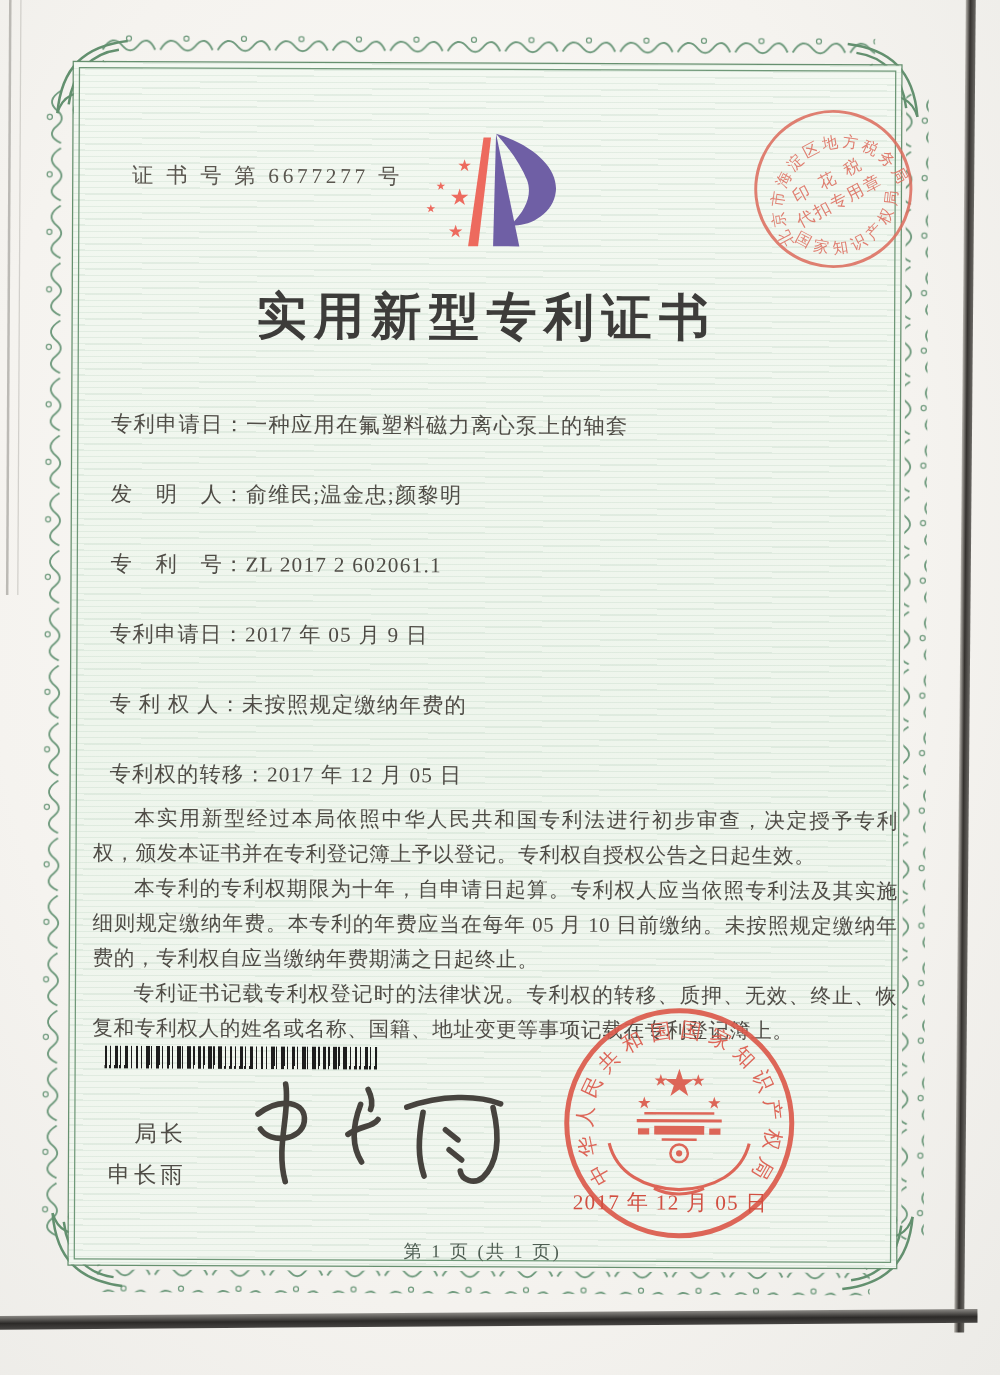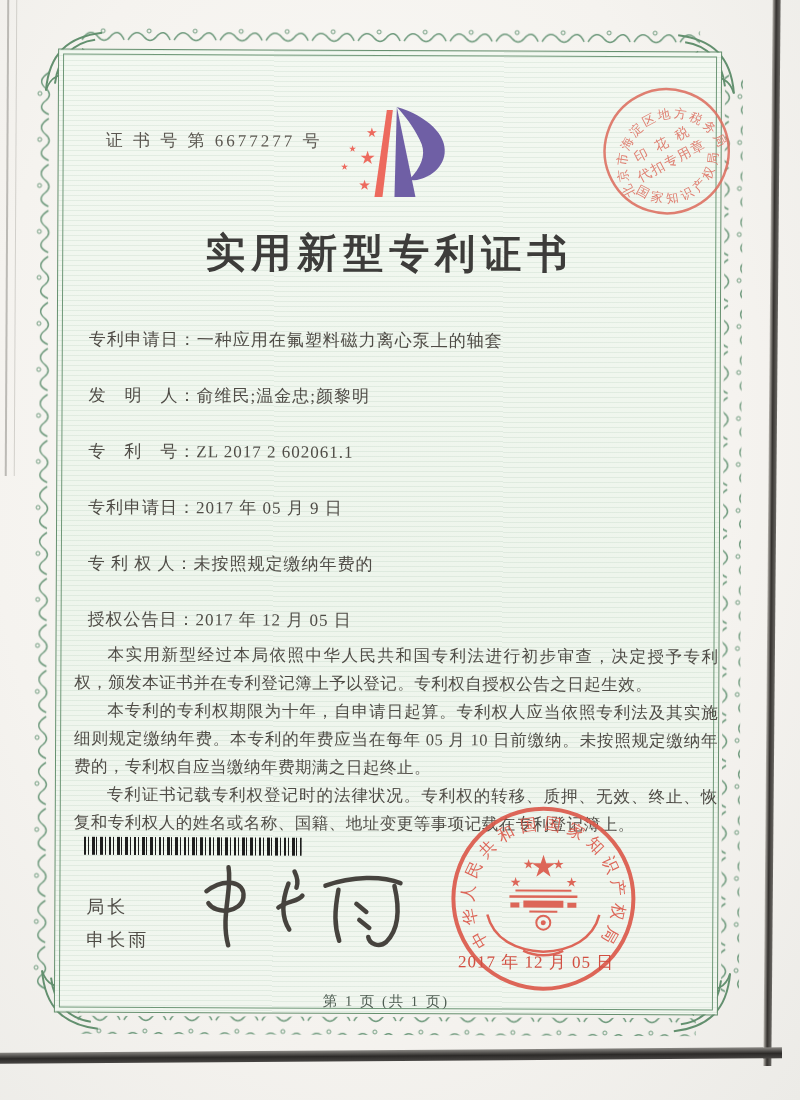--- a/index.html
+++ b/index.html
@@ -66,21 +66,21 @@
   .barcode{
     position:absolute;left:53px;top:812px;width:218px;height:18px;
     background:repeating-linear-gradient(90deg,
       #1d1d1d 0 2px, rgba(0,0,0,0) 2px 4px,
       #1d1d1d 4px 5px, rgba(0,0,0,0) 5px 8px,
       #1d1d1d 8px 11px, rgba(0,0,0,0) 11px 12px,
       #1d1d1d 12px 13px, rgba(0,0,0,0) 13px 16px,
       #1d1d1d 16px 19px, rgba(0,0,0,0) 19px 21px,
       #1d1d1d 21px 22px, rgba(0,0,0,0) 22px 25px);
   }
-  .signer{position:absolute;left:56px;top:866px;font-size:18px;color:#4f4c46;letter-spacing:3px;line-height:33px;}
+  .signer{position:absolute;left:56px;top:866px;font-size:18px;color:#4f4c46;letter-spacing:3px;line-height:33px;text-align:right;}
   .signature{position:absolute;left:160px;top:830px;width:225px;height:100px;}
   .seal{position:absolute;left:413px;top:772px;width:200px;height:200px;opacity:.92;}
   .seal-date{
     position:absolute;left:428px;top:924px;width:190px;
     font-size:17px;color:#d14f41;letter-spacing:1px;white-space:nowrap;
   }
   .stamp{position:absolute;left:547px;top:38px;width:172px;height:172px;opacity:.88;}
   .footer{
     position:absolute;left:0;top:966px;width:100%;text-align:center;
     font-size:14.5px;color:#4e5d52;letter-spacing:2px;
@@ -140,21 +140,21 @@
       </svg>
 
       <div class="title">实用新型专利证书</div>
 
       <div class="fields">
         <div class="field-row"><span>专利申请日：</span><span>一种应用在氟塑料磁力离心泵上的轴套</span></div>
         <div class="field-row"><span>发　明　人：</span><span>俞维民;温金忠;颜黎明</span></div>
         <div class="field-row"><span>专　利　号：</span><span>ZL 2017 2 602061.1</span></div>
         <div class="field-row"><span>专利申请日：</span><span>2017 年 05 月 9 日</span></div>
         <div class="field-row"><span>专 利 权 人：</span><span>未按照规定缴纳年费的</span></div>
-        <div class="field-row"><span>授权公告日：</span><span>2017 年 12 月 05 日</span></div>
+        <div class="field-row"><span>专利权的转移：</span><span>2017 年 12 月 05 日</span></div>
       </div>
 
       <div class="paras">
         <p>本实用新型经过本局依照中华人民共和国专利法进行初步审查，决定授予专利权，颁发本证书并在专利登记簿上予以登记。专利权自授权公告之日起生效。</p>
         <p>本专利的专利权期限为十年，自申请日起算。专利权人应当依照专利法及其实施细则规定缴纳年费。本专利的年费应当在每年 05 月 10 日前缴纳。未按照规定缴纳年费的，专利权自应当缴纳年费期满之日起终止。</p>
         <p>专利证书记载专利权登记时的法律状况。专利权的转移、质押、无效、终止、恢复和专利权人的姓名或名称、国籍、地址变更等事项记载在专利登记簿上。</p>
       </div>
 
       <div class="barcode"></div>
 

